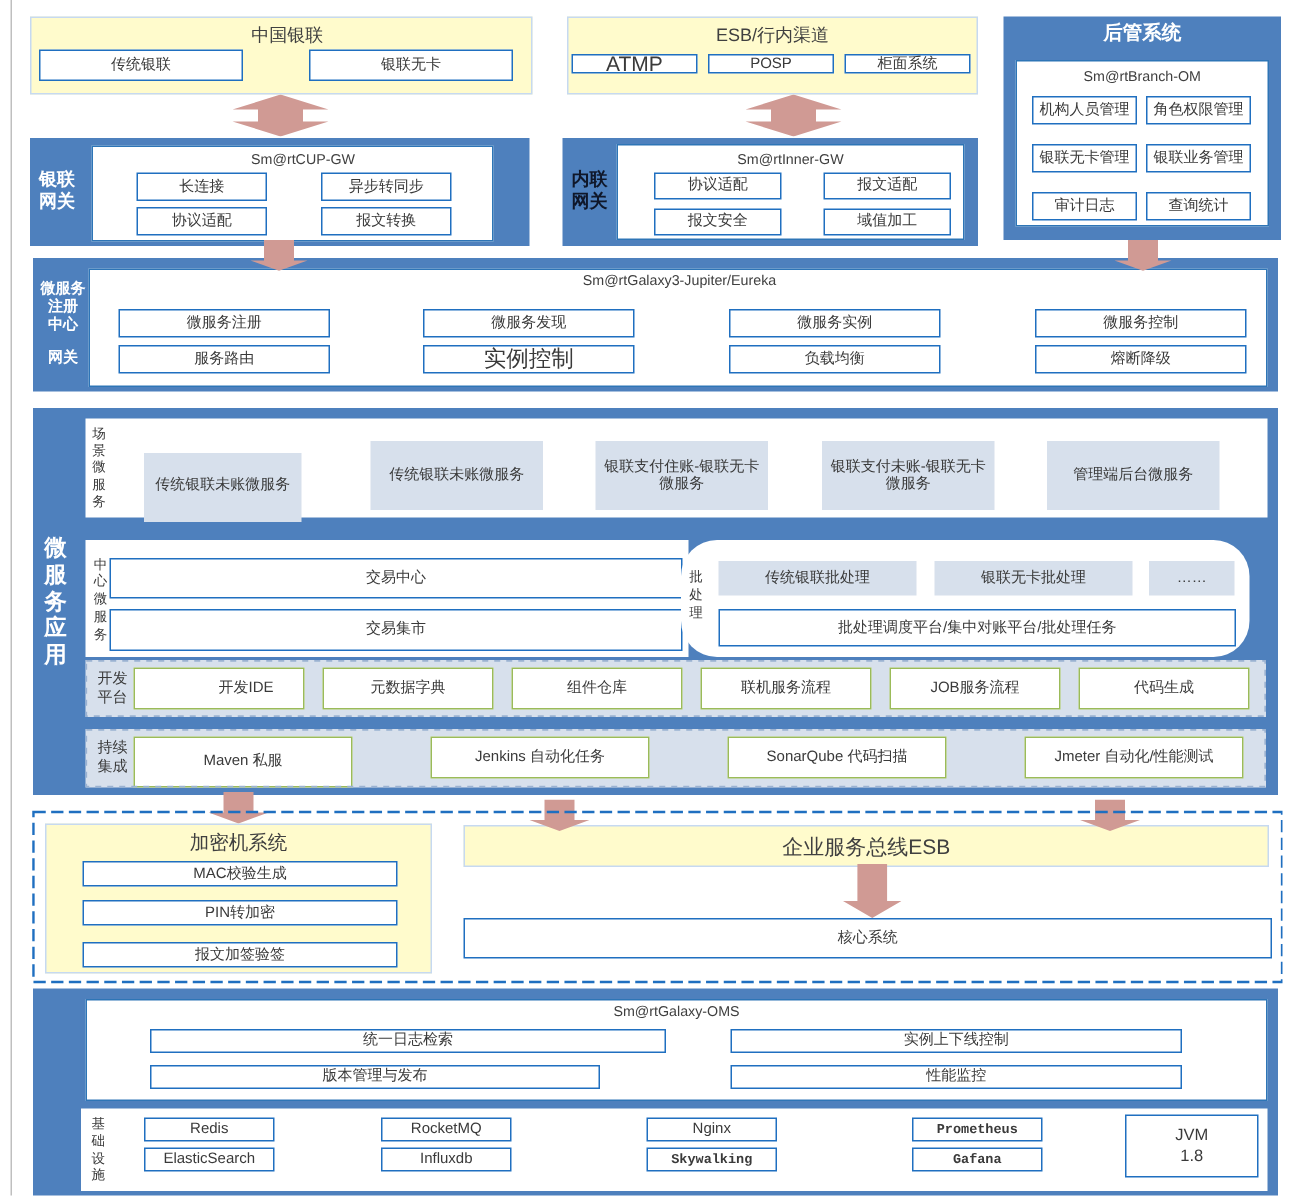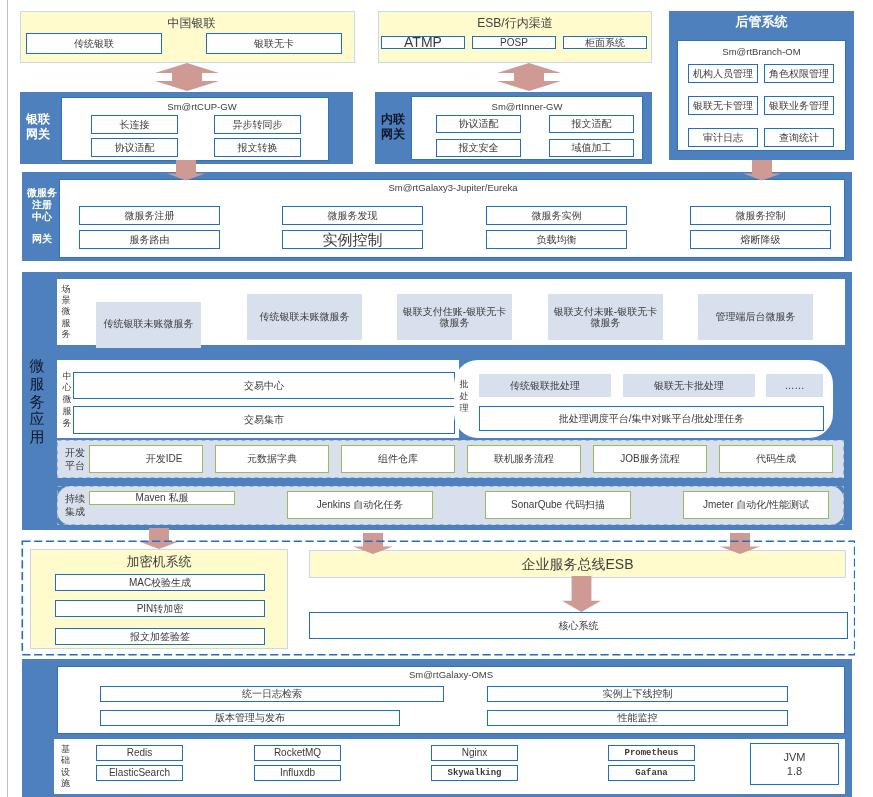--- a/index.html
+++ b/index.html
@@ -110,21 +110,21 @@
       <div class="abs obox ctr" style="left:426px;top:26px;width:141px;height:19px;font-size:10px;">微服务实例</div>
       <div class="abs obox ctr" style="left:630px;top:26px;width:141px;height:19px;font-size:10px;">微服务控制</div>
       <div class="abs obox ctr" style="left:19px;top:50px;width:141px;height:19px;font-size:10px;">服务路由</div>
       <div class="abs obox ctr" style="left:222px;top:50px;width:141px;height:19px;font-size:15px;">实例控制</div>
       <div class="abs obox ctr" style="left:426px;top:50px;width:141px;height:19px;font-size:10px;">负载均衡</div>
       <div class="abs obox ctr" style="left:630px;top:50px;width:141px;height:19px;font-size:10px;">熔断降级</div>
     </div>
   </div>
 
   <div class="abs blue-panel" style="left:22px;top:272px;width:830px;height:258px;">
-    <div class="abs vert" style="left:7px;top:72px;width:16px;height:115px;font-size:15px;color:#0f172a;font-weight:normal;line-height:1.18;">微服务应用</div>
+    <div class="abs vert" style="left:7px;top:72px;width:16px;height:115px;font-size:15px;color:#ffffff;font-weight:bold;line-height:1.18;">微服务应用</div>
 
     <div class="abs" style="left:35px;top:7px;width:788px;height:66px;background:#fff;">
       <div class="abs vert" style="left:4px;top:6px;width:10px;height:54px;font-size:9px;color:#3a3a3a;line-height:1.25;">场景微服务</div>
       <div class="abs greybox ctr" style="left:39px;top:23px;width:105px;height:46px;font-family:Liberation Mono, monospace;">传统银联未账微服务</div>
       <div class="abs greybox ctr" style="left:190px;top:15px;width:115px;height:46px;">传统银联未账微服务</div>
       <div class="abs greybox ctr" style="white-space:pre-line;left:340px;top:15px;width:115px;height:46px;">银联支付住账-银联无卡
 微服务</div>
       <div class="abs greybox ctr" style="white-space:pre-line;left:491px;top:15px;width:115px;height:46px;">银联支付未账-银联无卡
 微服务</div>
       <div class="abs greybox ctr" style="left:641px;top:15px;width:115px;height:46px;">管理端后台微服务</div>
@@ -152,28 +152,28 @@
                   color:#3a3a3a;line-height:1.32;">开发
 平台</div>
       <div class="abs gbox ctr" style="left:32px;top:5px;width:114px;height:28px;padding-left:36px;">开发IDE</div>
       <div class="abs gbox ctr" style="left:158px;top:5px;width:114px;height:28px;">元数据字典</div>
       <div class="abs gbox ctr" style="left:284px;top:5px;width:114px;height:28px;">组件仓库</div>
       <div class="abs gbox ctr" style="left:410px;top:5px;width:114px;height:28px;">联机服务流程</div>
       <div class="abs gbox ctr" style="left:662px;top:5px;width:114px;height:28px;">代码生成</div>
       <div class="abs gbox ctr" style="left:536px;top:5px;width:114px;height:28px;">JOB服务流程</div>
     </div>
 
-    <div class="abs ciband" style="left:35px;top:214px;width:787px;height:39px;border-radius:14px;">
+    <div class="abs ciband" style="left:35px;top:214px;width:787px;height:39px;">
       <svg class="abs" style="left:0;top:0;width:787px;height:39px;" viewBox="0 0 787 39">
         <rect x="0.5" y="0.5" width="786" height="38" fill="none" stroke="#9BB2D1" stroke-width="1.2" stroke-dasharray="4 4"></rect>
       </svg>
       <div class="abs ctr" style="white-space:pre-line;left:4px;top:6px;width:28px;height:26px;font-size:10px;
                   color:#3a3a3a;line-height:1.32;">持续
 集成</div>
-      <div class="abs gbox ctr" style="left:32px;top:5px;width:146px;height:14px;font-size:10px;">Maven 私服</div>
+      <div class="abs gbox ctr" style="left:32px;top:5px;width:146px;height:34px;font-size:10px;">Maven 私服</div>
       <div class="abs gbox ctr" style="left:230px;top:5px;width:146px;height:28px;font-size:10px;">Jenkins 自动化任务</div>
       <div class="abs gbox ctr" style="left:428px;top:5px;width:146px;height:28px;font-size:10px;">SonarQube 代码扫描</div>
       <div class="abs gbox ctr" style="left:626px;top:5px;width:146px;height:28px;font-size:10px;">Jmeter 自动化/性能测试</div>
     </div>
   </div>
 
   <svg class="abs" style="left:139px;top:528px;width:40px;height:21px;" viewBox="0 0 40 21">
     <polygon points="10,0 30,0 30,13.6 40,13.6 20,21 0,13.6 10,13.6" fill="#D09A94"></polygon>
   </svg>
   <svg class="abs" style="left:353px;top:533px;width:40px;height:21px;" viewBox="0 0 40 21">

